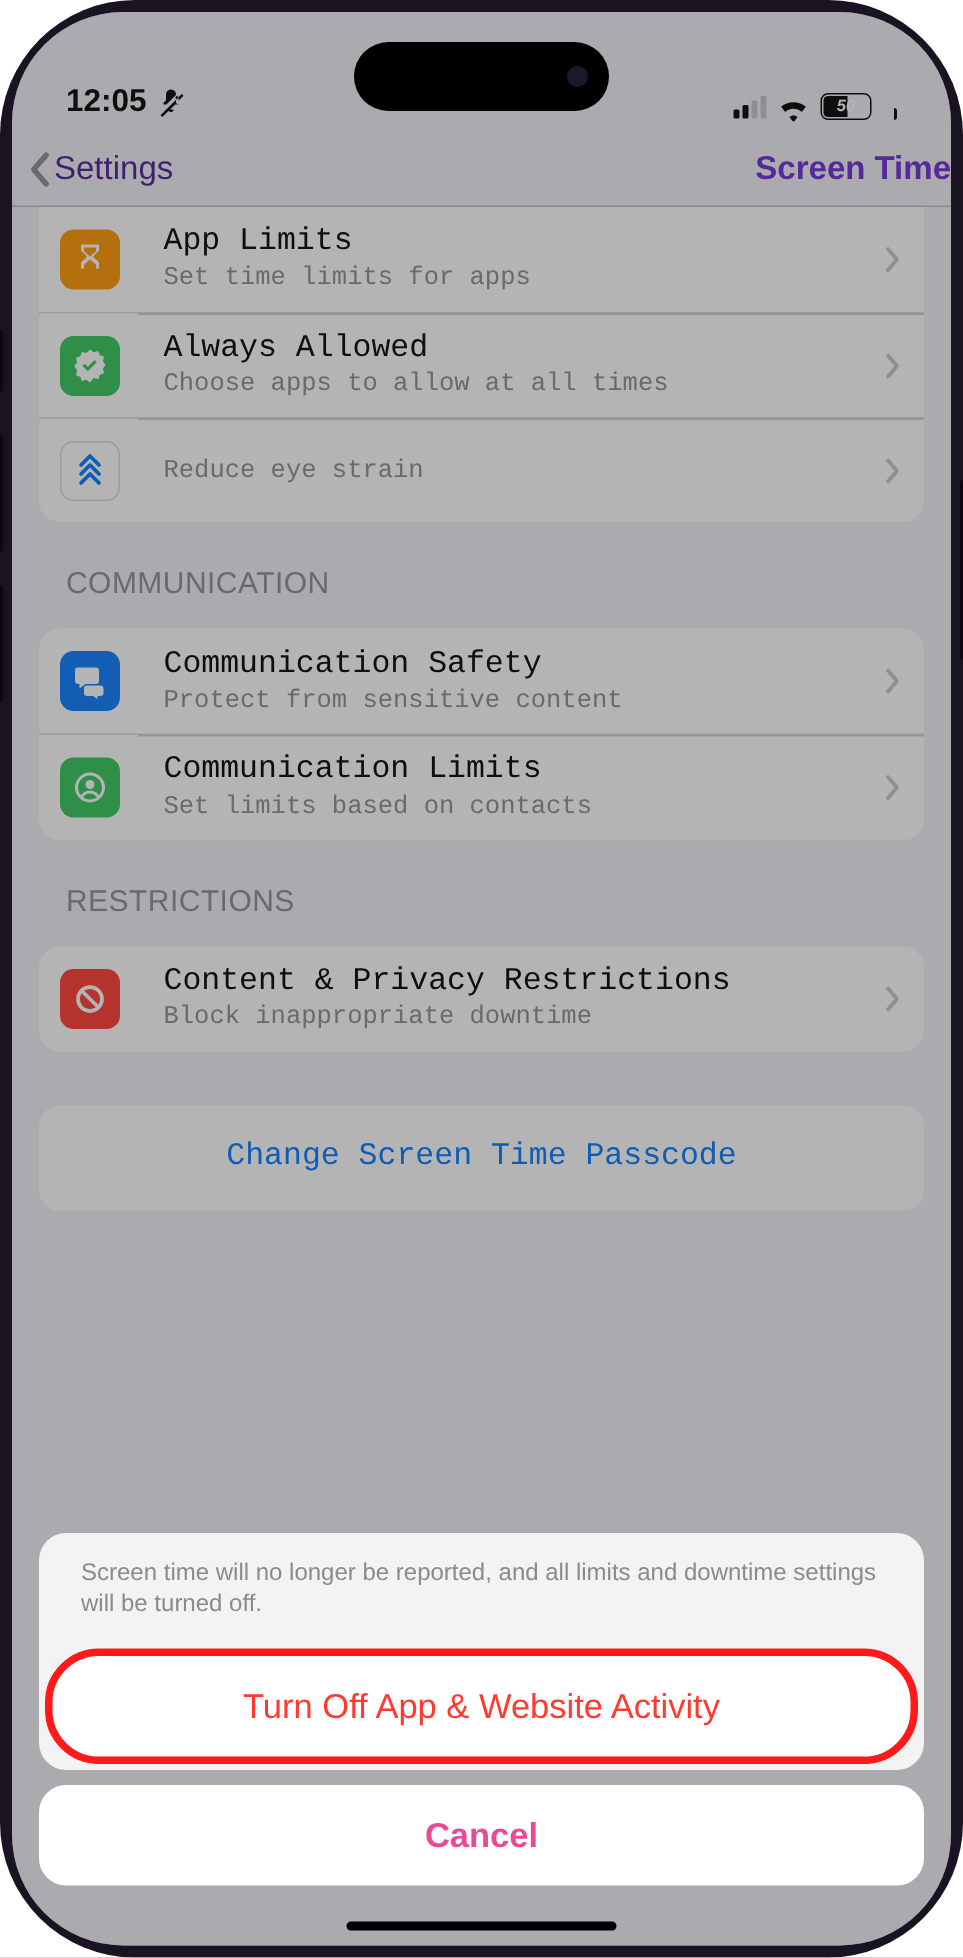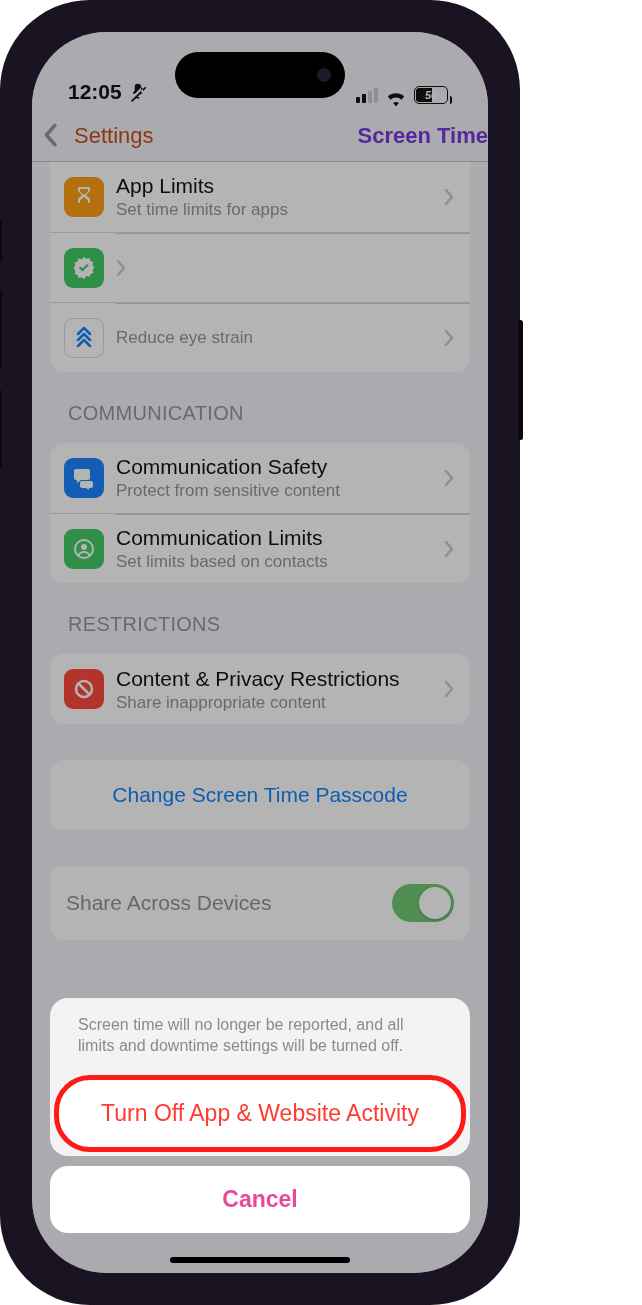--- a/index.html
+++ b/index.html
@@ -7,24 +7,24 @@
     font-family: -apple-system, BlinkMacSystemFont, "Segoe UI", Helvetica, Arial, sans-serif;
     background: #fff;
     width: 642px;
     height: 1305px;
     overflow: hidden;
     position: relative;
   }
   .device-frame {
     position: absolute;
     top: 0; left: 0;
-    width: 520px; height: 1305px;
+    width: 642px; height: 1305px;
     background: #1a1321;
     border-radius: 90px;
-    padding: 32px;
+    padding: 8px;
   }
   .screen {
     background: #f2f2f7;
     width: 100%;
     height: 100%;
     border-radius: 74px;
     overflow: hidden;
     position: relative;
   }
   .dim-overlay {
@@ -70,45 +70,45 @@
   .status-left { display:flex; align-items:center; gap:6px; flex:1;}
   .status-right { display:flex; align-items:center; gap:7px;}
   .silent-icon { width:20px; height:20px; display:inline-block;}
   .signal-bars { display:flex; align-items:flex-end; gap:2px; height:16px;}
   .signal-bars span { width:4px; background:#000; border-radius:1px;}
   .signal-bars span:nth-child(1){height:6px;}
   .signal-bars span:nth-child(2){height:9px;}
   .signal-bars span:nth-child(3){height:12px; background:#c7c7cc;}
   .signal-bars span:nth-child(4){height:15px; background:#c7c7cc;}
   .wifi { width:22px; height:16px;}
-  .battery-wrap { display:flex; align-items:flex-end; gap:2px;font-style:italic;}
+  .battery-wrap { display:flex; align-items:flex-end; gap:15px;font-style:italic;}
   .battery {
     width:34px; height:18px;
     border:1.5px solid #000; border-radius:5px;
     position:relative; display:flex; align-items:center; justify-content:center;
     font-size:12px; font-weight:700;
   }
   .battery-fill{position:absolute;left:1px;top:1px;bottom:1px;width:50%;background:#000;border-radius:3px 0 0 3px;}
   .battery-text{position:relative;color:#fff;font-size:11px;font-weight:700; mix-blend-mode:difference;}
   .battery-tip{width:2px;height:8px;background:#000;border-radius:0 2px 2px 0;}
   
   .nav-bar {
     height: 52px;
     display: flex;
     align-items: center;
     padding: 0 10px;
     position: relative;
     z-index:2;
     border-bottom:0.5px solid rgba(60,60,67,0.29);
   }
   .nav-back {
-    display:flex; align-items:flex-start;
-    color:#c2410c;
+    display:flex; align-items:flex-end;
+    color:#4c1d95;
     font-size:22px;
-    gap:16px;
+    gap:2px;
   }
   .nav-chevron {width:16px;height:24px;}
   .nav-title {
     position:absolute;
     left:0;right:0;
     text-align:right;
     font-size:22px;
     font-weight:600;
     color:#6d28d9;
     pointer-events:none;
@@ -130,22 +130,23 @@
     font-size:20px;
     color:#8e8e93;
     text-transform:uppercase;
     padding: 30px 18px 8px 18px;
     letter-spacing:0.3px;
   }
   .row {
     display:flex;
     align-items:center;
     padding: 11px 16px 11px 14px;
-    gap:12px;
+    gap:29px;
     min-height:70px;
+    font-family:Liberation Mono, monospace;
   }
   .row + .row { border-top: 0.5px solid rgba(60,60,67,0.2); }
   .group .row:not(:first-child){position:relative;}
   .group .row:not(:first-child)::before{
     content:"";position:absolute;left:66px;right:0;top:0;height:0.5px;background:rgba(60,60,67,0.25);
   }
   .row-icon{
     width:40px;height:40px;border-radius:9px;
     display:flex;align-items:center;justify-content:center;
     flex-shrink:0;
@@ -296,20 +297,24 @@
           <svg class="row-chevron" width="10" height="18" viewBox="0 0 10 18" fill="none" stroke="#c7c7cc" stroke-width="2.5" stroke-linecap="round" stroke-linejoin="round">
               <polyline points="2,2 8,9 2,16"></polyline>
             </svg>
         </div>
         <div class="row">
           <div class="row-icon" style="background:#34c759;">
             <svg viewBox="0 0 24 24" width="24" height="24" fill="#fff">
                 <path d="M12 1l2.5 1.8L17.5 2l1 2.9 2.9 1-0.8 3 1.8 2.5-1.8 2.5 0.8 3-2.9 1-1 2.9-3-0.8L12 23l-2.5-1.8L6.5 22l-1-2.9-2.9-1 0.8-3L1.6 12l1.8-2.5-0.8-3 2.9-1 1-2.9 3 0.8L12 1zm-1.5 14.5l6-6-1.5-1.5-4.5 4.5-2-2L7 12l3.5 3.5z"></path>
               </svg>
           </div>
+          <div class="row-texts">
+            <div class="row-title">Always Allowed</div>
+            <div class="row-sub">Choose apps to allow at all times</div>
+          </div>
           <svg class="row-chevron" width="10" height="18" viewBox="0 0 10 18" fill="none" stroke="#c7c7cc" stroke-width="2.5" stroke-linecap="round" stroke-linejoin="round">
               <polyline points="2,2 8,9 2,16"></polyline>
             </svg>
         </div>
         <div class="row">
           <div class="row-icon" style="background:#fff;border:0.5px solid rgba(60,60,67,0.2);">
             <svg viewBox="0 0 24 24" width="24" height="24" fill="none" stroke="#007aff" stroke-width="2.5" stroke-linecap="round" stroke-linejoin="round">
                 <polyline points="6,8 12,2 18,8"></polyline>
                 <polyline points="6,14 12,8 18,14"></polyline>
                 <polyline points="6,20 12,14 18,20"></polyline>
@@ -362,40 +367,34 @@
       <div class="group">
         <div class="row">
           <div class="row-icon" style="background:#ff3b30;">
             <svg viewBox="0 0 24 24" width="24" height="24" fill="none" stroke="#fff" stroke-width="2.5">
                 <circle cx="12" cy="12" r="8"></circle>
                 <line x1="6.5" y1="6.5" x2="17.5" y2="17.5"></line>
               </svg>
           </div>
           <div class="row-texts">
             <div class="row-title">Content &amp; Privacy Restrictions</div>
-            <div class="row-sub">Share inappropriate content</div>
+            <div class="row-sub">Block inappropriate downtime</div>
           </div>
           <svg class="row-chevron" width="10" height="18" viewBox="0 0 10 18" fill="none" stroke="#c7c7cc" stroke-width="2.5" stroke-linecap="round" stroke-linejoin="round">
               <polyline points="2,2 8,9 2,16"></polyline>
             </svg>
         </div>
       </div>
 
       <div class="group" style="margin-top:36px;">
         <div class="row link-row">
           <span>Change Screen Time Passcode</span>
         </div>
       </div>
 
-      <div class="group" style="margin-top:36px;">
-        <div class="row toggle-row">
-          <span class="toggle-label">Share Across Devices</span>
-          <div class="toggle"></div>
-        </div>
-      </div>
 
     </div>
 
     <div class="dim-overlay"></div>
 
     <div class="action-sheet">
       <div class="sheet-block">
         <div class="sheet-message">Screen time will no longer be reported, and all limits and downtime settings will be turned off.</div>
         <div class="sheet-action highlighted">
           <span>Turn Off App &amp; Website Activity</span>

